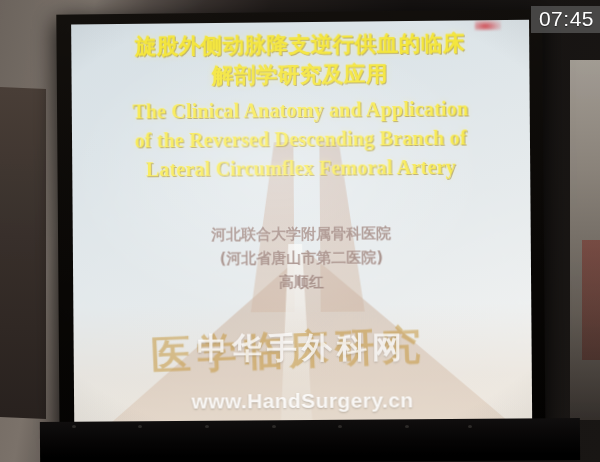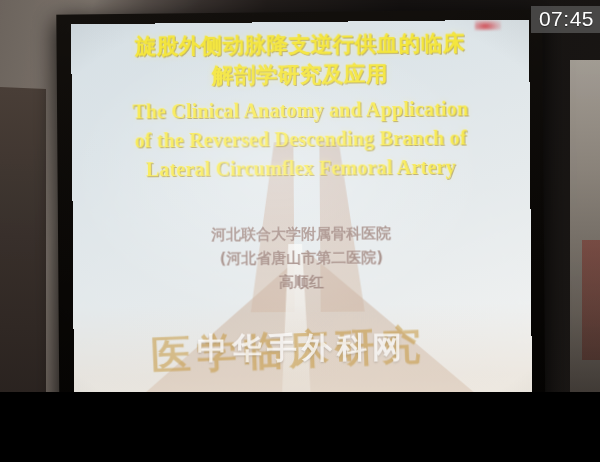--- a/index.html
+++ b/index.html
@@ -2,21 +2,21 @@
 <html><head>
 <meta charset="utf-8">
 <style>
   html,body{margin:0;padding:0;background:#000;}
   body{
     width:600px;height:462px;overflow:hidden;position:relative;
     font-family:"Liberation Serif",serif;
   }
 
   
-  #photo{position:absolute;inset:0;width:600px;height:392px;overflow:hidden;}
+  #photo{position:absolute;inset:0;width:600px;height:462px;overflow:hidden;}
   .wall{
     position:absolute;inset:0;
     background:linear-gradient(100deg,#6d645d 0%,#7b726a 14%,#564e49 22%,#3a3330 30%,#241f1d 40%,#171413 60%,#1b1816 100%);
   }
   .wall-left-panel{
     position:absolute;left:0;top:88px;width:46px;height:330px;
     background:linear-gradient(180deg,#4a3f38 0%,#3a312c 45%,#2a2320 100%);
     transform:skewY(2.5deg);
   }
   .wall-right-strip{

